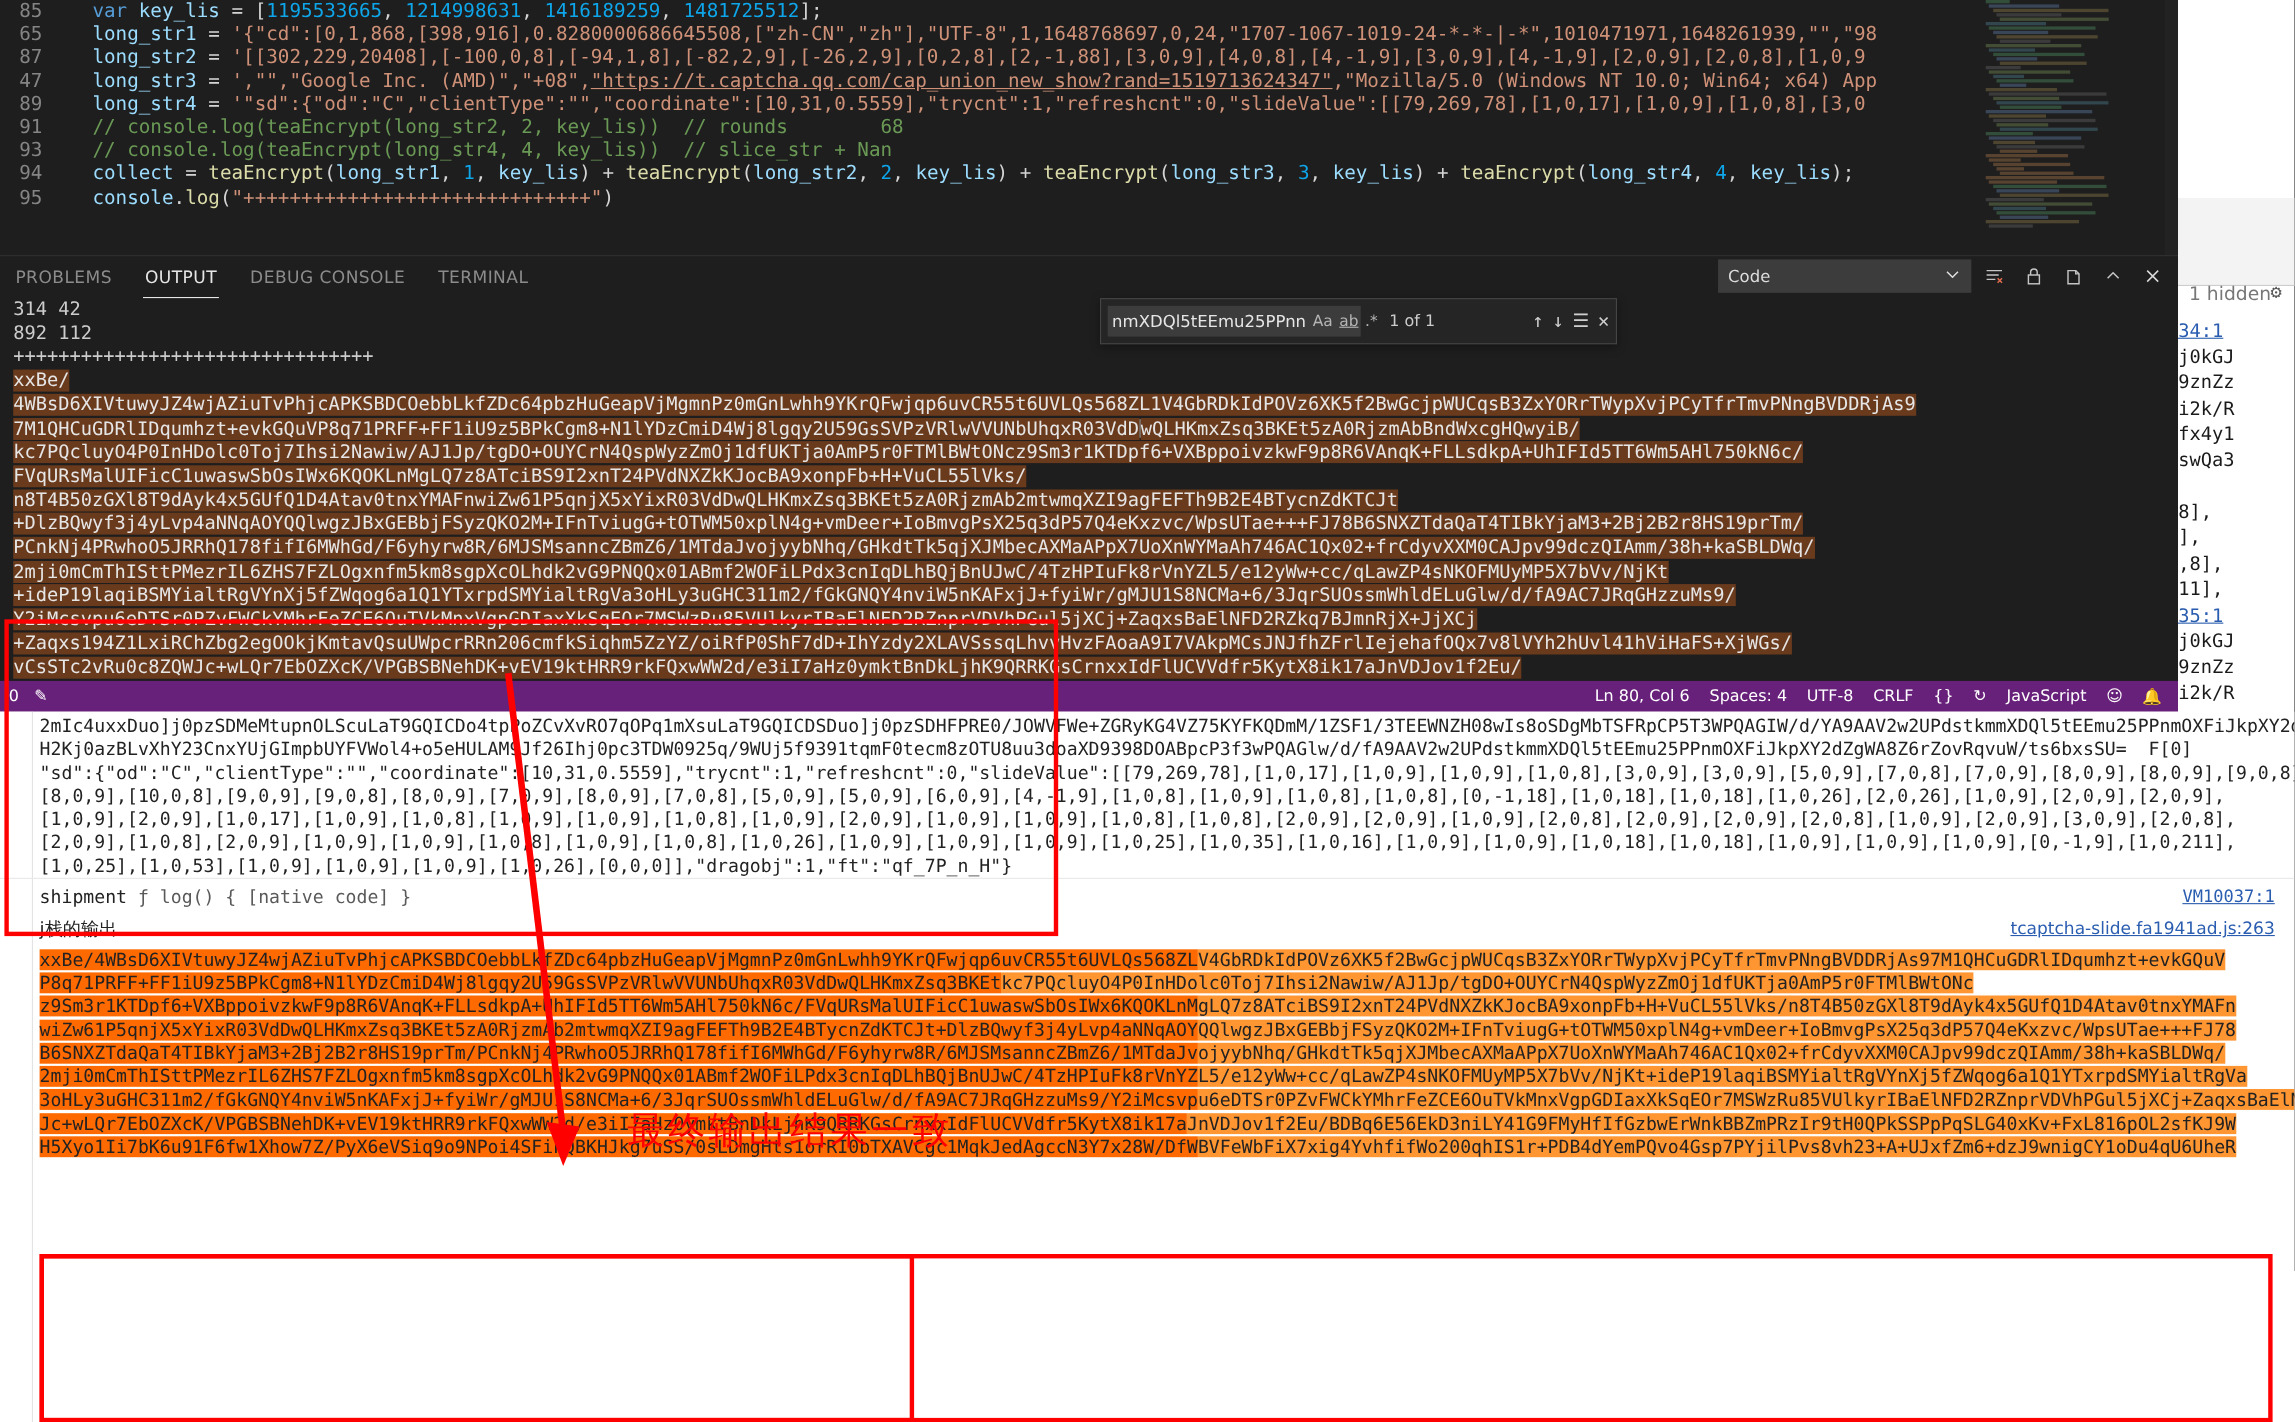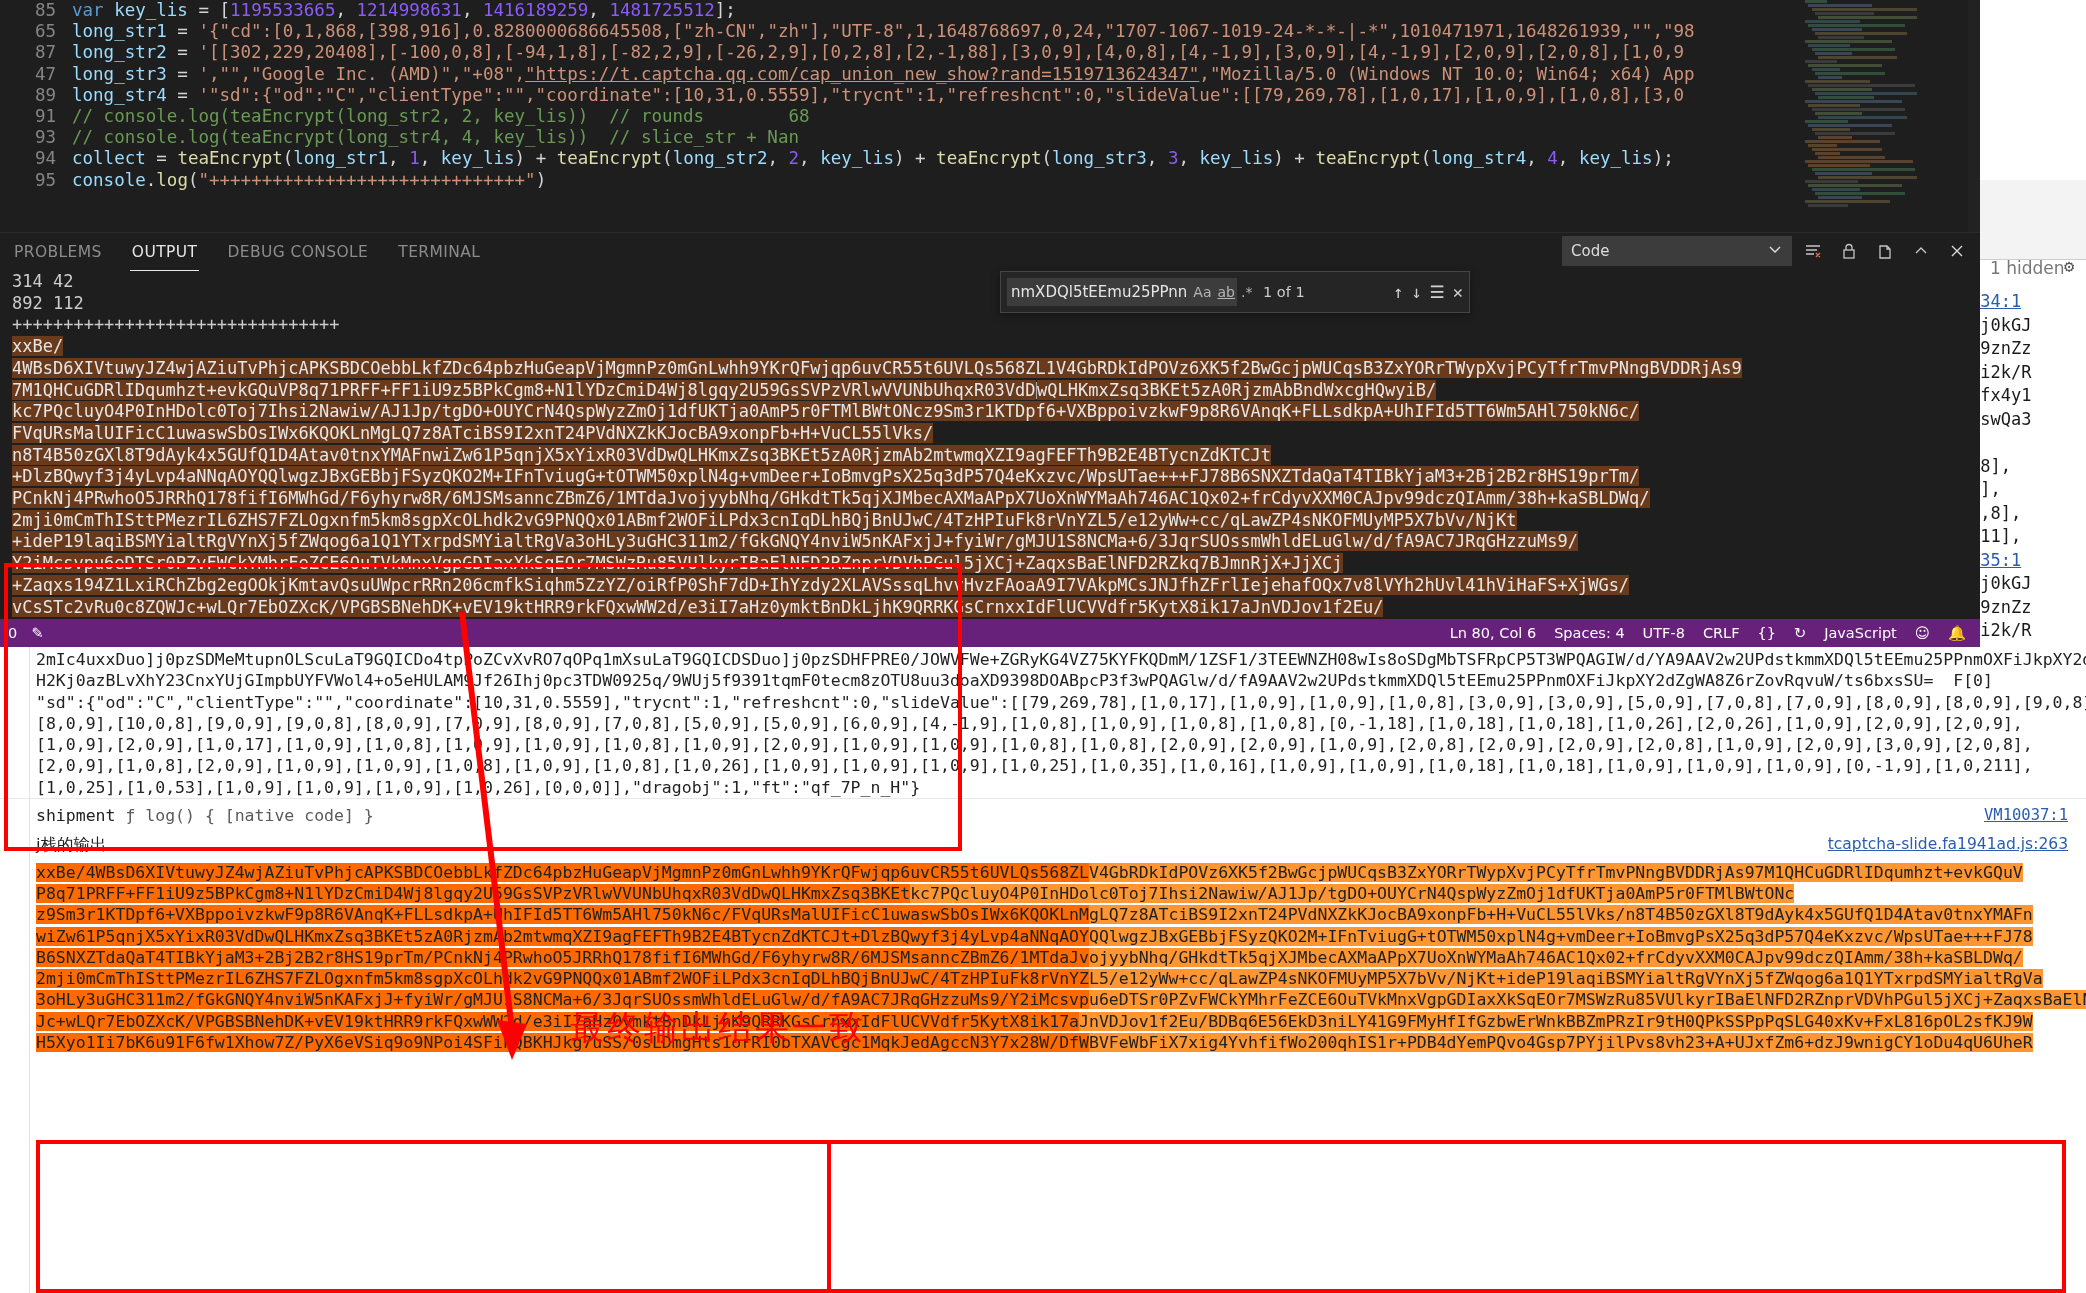--- a/index.html
+++ b/index.html
@@ -38,27 +38,27 @@
   
   .editor {
     position: absolute; left: 0; top: 0; width: 1980px; height: 232px;
     background: #1e1e1e; overflow: hidden;
   }
   .code-line {
     position: relative; height: 21.2px; line-height: 21.2px;
     font-size: 17.5px; white-space: pre;
   }
   .ln {
-    display: inline-block; width: 56px; text-align: right;
-    color: #858585; margin-right: 16px;
+    display: inline-block; width: 56px; text-align: center;
+    color: #858585; margin-right: 28px;
   }
   .ln.active { color: #c6c6c6; }
   .kw   { color: #569cd6; }
   .var  { color: #9cdcfe; }
-  .num  { color: #8b5cf6; }
+  .num  { color: #0ea5e9; }
   .str  { color: #ce9178; }
   .cmt  { color: #6a9955; }
   .fn   { color: #dcdcaa; }
   .pun  { color: #d4d4d4; }
   .op   { color: #d4d4d4; }
   .url  { color: #ce9178; text-decoration: underline; }
   .breakpoint {
     position: absolute; left: 8px; top: 5px; width: 12px; height: 12px;
     border-radius: 50%; background: #e51400;
   }

